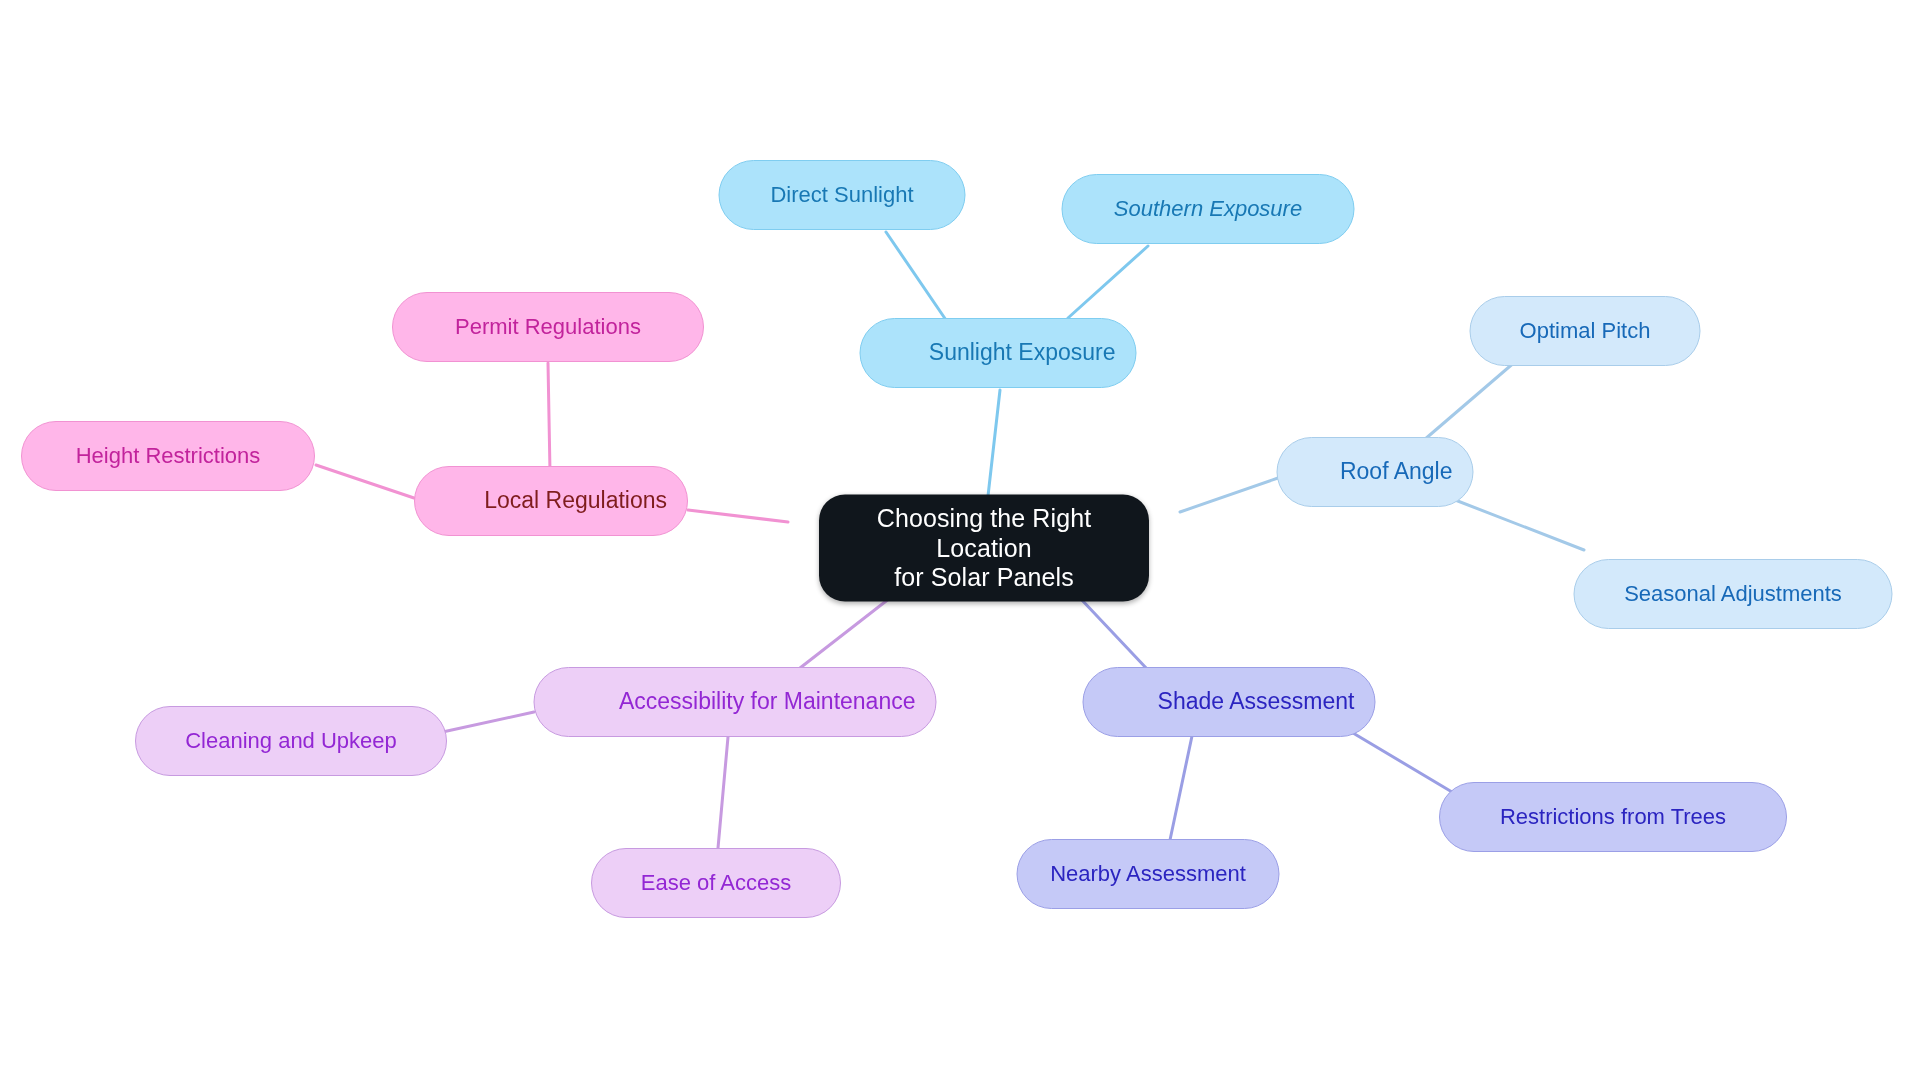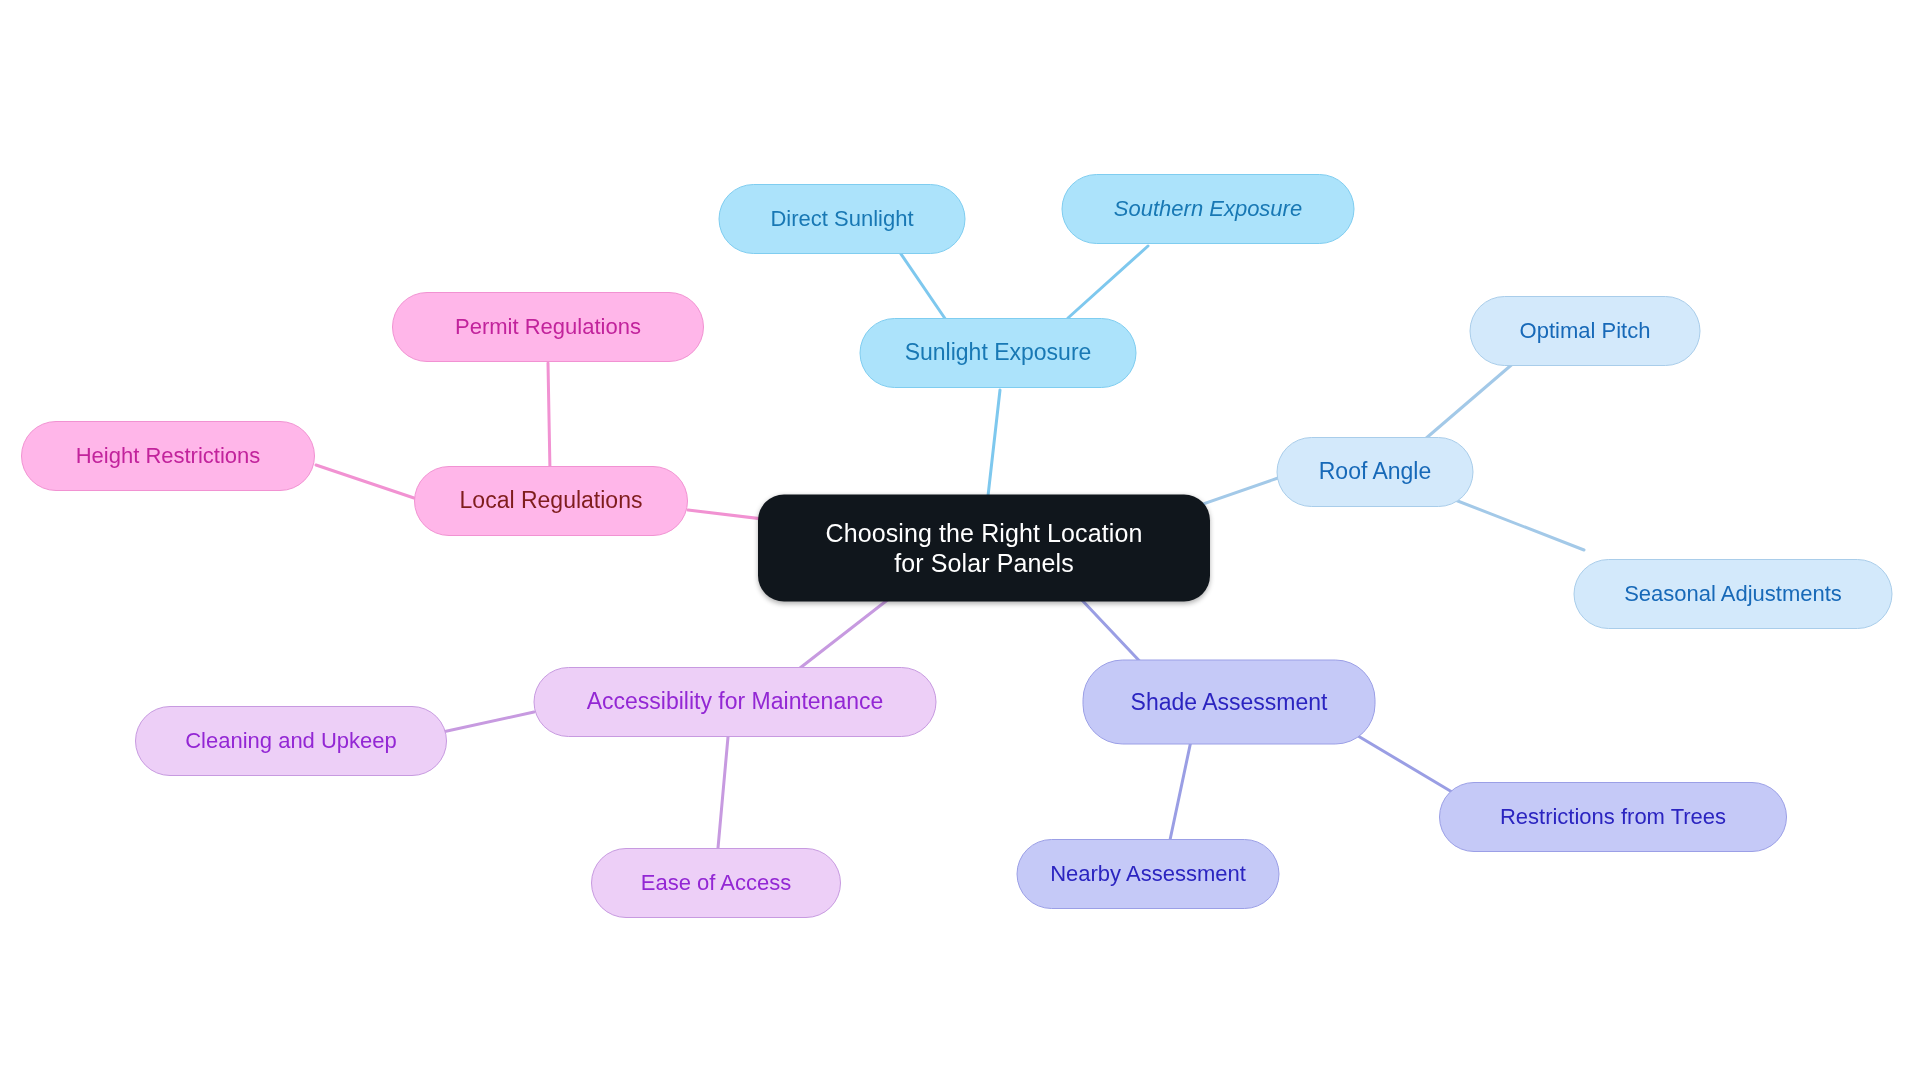--- a/index.html
+++ b/index.html
@@ -46,20 +46,21 @@
     border-width: 0px;
     font-size: 25px;
     letter-spacing: 0.1px;
     padding: 10px 22px;
     box-shadow: 0 2px 5px rgba(0,0,0,0.30);
   }
   .node-branch {
     border-radius: 40px;
     font-size: 23px;
     padding: 8px 20px;
+    justify-content: flex-end;
   }
   .node-leaf {
     border-radius: 40px;
     font-size: 22px;
     padding: 8px 20px;
   }
 </style>
 </head>
 <body>
 
@@ -77,29 +78,29 @@
       <line x1="1450" y1="498" x2="1584" y2="550" stroke="#a3c9e8" stroke-width="3" stroke-linecap="round"></line>
       <line x1="1348" y1="730" x2="1452" y2="792" stroke="#9a9ee4" stroke-width="3" stroke-linecap="round"></line>
       <line x1="1192" y1="736" x2="1170" y2="840" stroke="#9a9ee4" stroke-width="3" stroke-linecap="round"></line>
       <line x1="534" y1="712" x2="438" y2="733" stroke="#c79ae0" stroke-width="3" stroke-linecap="round"></line>
       <line x1="728" y1="737" x2="718" y2="848" stroke="#c79ae0" stroke-width="3" stroke-linecap="round"></line>
       <line x1="550" y1="472" x2="548" y2="363" stroke="#f192d2" stroke-width="3" stroke-linecap="round"></line>
       <line x1="414" y1="498" x2="316" y2="465" stroke="#f192d2" stroke-width="3" stroke-linecap="round"></line>
     </svg>
 
   <div id="node-layer">
-      <div class="node node-root" style="left: 984px; top: 548px; width: 452px; height: 107px; background: rgb(16, 22, 28); color: rgb(255, 255, 255); border-color: rgb(16, 22, 28);"><span>Choosing the Right Location
+      <div class="node node-root" style="left: 984px; top: 548px; width: 330px; height: 107px; background: rgb(16, 22, 28); color: rgb(255, 255, 255); border-color: rgb(16, 22, 28);"><span>Choosing the Right Location
 for Solar Panels</span></div>
       <div class="node node-branch" style="left: 998px; top: 353px; width: 277px; height: 70px; background: rgb(172, 227, 251); color: rgb(24, 120, 180); border-color: rgb(127, 205, 240);"><span>Sunlight Exposure</span></div>
-      <div class="node node-leaf" style="left: 842px; top: 195px; width: 247px; height: 70px; background: rgb(172, 227, 251); color: rgb(24, 120, 180); border-color: rgb(127, 205, 240); margin-top: 24px;"><span>Direct Sunlight</span></div>
+      <div class="node node-leaf" style="left: 842px; top: 195px; width: 247px; height: 70px; background: rgb(172, 227, 251); color: rgb(24, 120, 180); border-color: rgb(127, 205, 240);"><span>Direct Sunlight</span></div>
       <div class="node node-leaf" style="left: 1208px; top: 209px; width: 293px; height: 70px; background: rgb(172, 227, 251); color: rgb(24, 120, 180); border-color: rgb(127, 205, 240); font-style: italic;"><span>Southern Exposure</span></div>
       <div class="node node-branch" style="left: 1375px; top: 472px; width: 197px; height: 70px; background: rgb(211, 233, 251); color: rgb(23, 105, 184); border-color: rgb(169, 205, 234);"><span>Roof Angle</span></div>
       <div class="node node-leaf" style="left: 1585px; top: 331px; width: 231px; height: 70px; background: rgb(211, 233, 251); color: rgb(23, 105, 184); border-color: rgb(169, 205, 234);"><span>Optimal Pitch</span></div>
       <div class="node node-leaf" style="left: 1733px; top: 561px; width: 319px; height: 70px; background: rgb(211, 233, 251); color: rgb(23, 105, 184); border-color: rgb(169, 205, 234); margin-top: 33px;"><span>Seasonal Adjustments</span></div>
-      <div class="node node-branch" style="left: 1229px; top: 702px; width: 293px; height: 85px; background: rgb(197, 201, 247); color: rgb(43, 36, 192); border-color: rgb(155, 159, 230);"><span>Shade Assessment</span></div>
+      <div class="node node-branch" style="left: 1229px; top: 702px; width: 293px; height: 70px; background: rgb(197, 201, 247); color: rgb(43, 36, 192); border-color: rgb(155, 159, 230);"><span>Shade Assessment</span></div>
       <div class="node node-leaf" style="left: 1613px; top: 817px; width: 348px; height: 70px; background: rgb(197, 201, 247); color: rgb(43, 36, 192); border-color: rgb(155, 159, 230);"><span>Restrictions from Trees</span></div>
       <div class="node node-leaf" style="left: 1148px; top: 874px; width: 263px; height: 70px; background: rgb(197, 201, 247); color: rgb(43, 36, 192); border-color: rgb(155, 159, 230);"><span>Nearby Assessment</span></div>
       <div class="node node-branch" style="left: 735px; top: 702px; width: 403px; height: 70px; background: rgb(237, 207, 247); color: rgb(147, 39, 212); border-color: rgb(199, 154, 224);"><span>Accessibility for Maintenance</span></div>
       <div class="node node-leaf" style="left: 291px; top: 741px; width: 312px; height: 70px; background: rgb(237, 207, 247); color: rgb(147, 39, 212); border-color: rgb(199, 154, 224);"><span>Cleaning and Upkeep</span></div>
       <div class="node node-leaf" style="left: 716px; top: 883px; width: 250px; height: 70px; background: rgb(237, 207, 247); color: rgb(147, 39, 212); border-color: rgb(199, 154, 224);"><span>Ease of Access</span></div>
       <div class="node node-branch" style="left: 551px; top: 501px; width: 274px; height: 70px; background: rgb(255, 182, 233); color: #7f1d1d; border-color: rgb(241, 146, 210);"><span>Local Regulations</span></div>
       <div class="node node-leaf" style="left: 548px; top: 327px; width: 312px; height: 70px; background: rgb(255, 182, 233); color: rgb(194, 35, 156); border-color: rgb(241, 146, 210);"><span>Permit Regulations</span></div>
       <div class="node node-leaf" style="left: 168px; top: 456px; width: 294px; height: 70px; background: rgb(255, 182, 233); color: rgb(194, 35, 156); border-color: rgb(241, 146, 210);"><span>Height Restrictions</span></div>
     </div>
 

